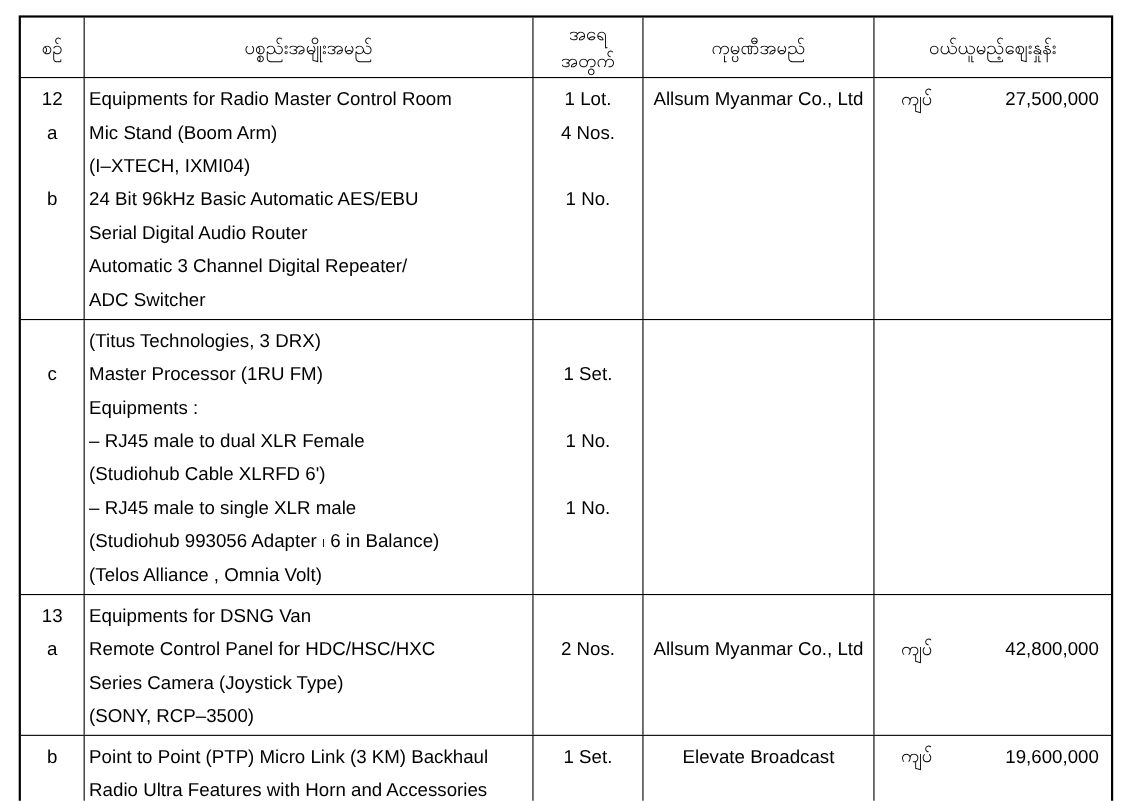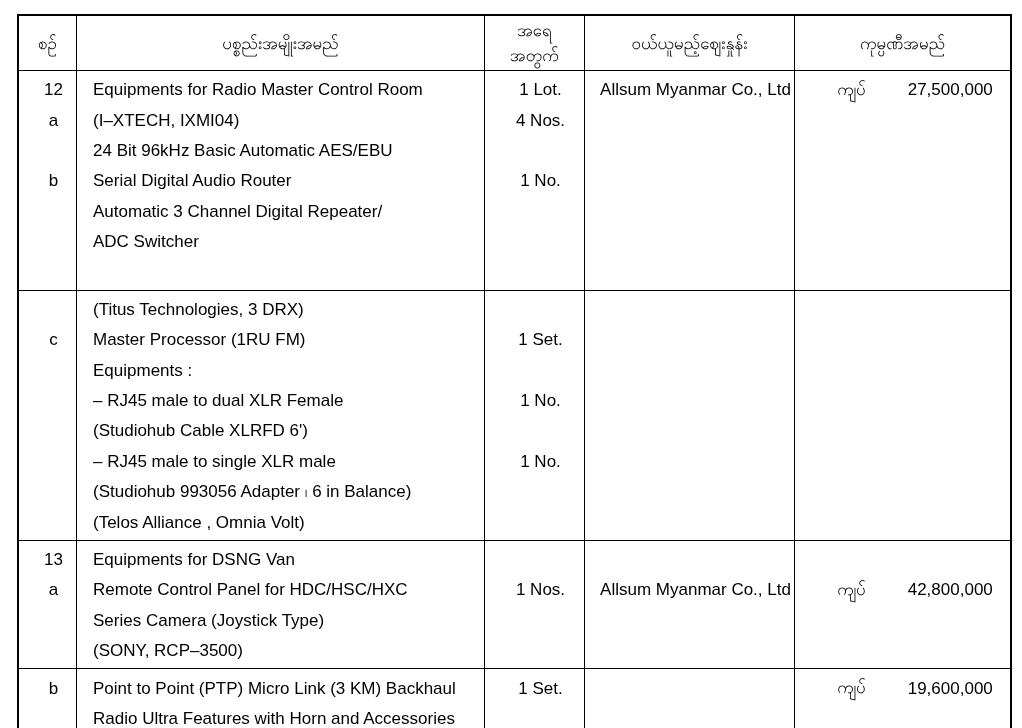--- a/index.html
+++ b/index.html
@@ -25,69 +25,70 @@
   .header-cell {
     display: flex; flex-direction: column;
     align-items: center; justify-content: center;
     min-height: 54px;
     font-size: 17px; line-height: 25px;
     text-align: center;
     font-weight: 400;
   }
   .block { border-bottom: 1.5px solid #000; }
   .block:last-child { border-bottom: none; }
-  .body-cell { padding-top: 4px; padding-bottom: 2px; padding-left: 12px; }
+  .body-cell { padding-top: 4px; padding-bottom: 2px; }
   .line {
     height: 30.4px;
     display: flex; align-items: center;
     font-size: 17px;
     white-space: pre;
   }
   .serial-cell .line, .qty-cell .line, .company-cell .line { justify-content: center; text-align: center; }
   .desc-cell .line { justify-content: flex-start; padding-left: 4px; padding-right: 4px; }
-  .price-cell .line { justify-content: center; padding-left: 24px; padding-right: 11px; gap: 42px; }
+  .price-cell .line { justify-content: space-between; padding-left: 24px; padding-right: 11px; gap: 42px; }
 </style>
 </head>
 <body>
 
 <div class="page">
   <div class="doc-table">
 
     <div class="grid-row header-row">
       <div class="cell header-cell">
         <span>စဉ်</span>
       </div>
       <div class="cell header-cell">
         <span>ပစ္စည်းအမျိုးအမည်</span>
       </div>
       <div class="cell header-cell">
         <span>အရေ</span>
         <span>အတွက်</span>
       </div>
       <div class="cell header-cell">
+        <span>ကုမ္ပဏီအမည်</span>
+      </div>
+      <div class="cell header-cell">
         <span>ဝယ်ယူမည့်ဈေးနှုန်း</span>
-      </div>
-      <div class="cell header-cell">
-        <span>ကုမ္ပဏီအမည်</span>
       </div>
     </div>
 
     <div id="table-body">
         <div class="grid-row block">
           <div class="cell body-cell serial-cell">
             <div class="line">12</div>
             <div class="line">a</div>
             <div class="line"></div>
             <div class="line">b</div>
             <div class="line"></div>
             <div class="line"></div>
             <div class="line"></div>
           </div>
           <div class="cell body-cell desc-cell">
             <div class="line">Equipments for Radio Master Control Room</div>
+            <div class="line">Mic Stand (Boom Arm)</div>
             <div class="line">(I–XTECH, IXMI04)</div>
             <div class="line">24 Bit 96kHz Basic Automatic AES/EBU</div>
             <div class="line">Serial Digital Audio Router</div>
             <div class="line">Automatic 3 Channel Digital Repeater/</div>
             <div class="line">ADC Switcher</div>
           </div>
           <div class="cell body-cell qty-cell">
             <div class="line">1 Lot.</div>
             <div class="line">4 Nos.</div>
             <div class="line"></div>
@@ -175,21 +176,21 @@
             <div class="line"></div>
           </div>
           <div class="cell body-cell desc-cell">
             <div class="line">Equipments for DSNG Van</div>
             <div class="line">Remote Control Panel for HDC/HSC/HXC</div>
             <div class="line">Series Camera (Joystick Type)</div>
             <div class="line">(SONY, RCP–3500)</div>
           </div>
           <div class="cell body-cell qty-cell">
             <div class="line"></div>
-            <div class="line">1 Nos.</div>
+            <div class="line">2 Nos.</div>
             <div class="line"></div>
             <div class="line"></div>
           </div>
           <div class="cell body-cell company-cell">
             <div class="line"></div>
             <div class="line">Allsum Myanmar Co., Ltd</div>
             <div class="line"></div>
             <div class="line"></div>
           </div>
           <div class="cell body-cell price-cell">
@@ -206,20 +207,21 @@
           </div>
           <div class="cell body-cell desc-cell">
             <div class="line">Point to Point (PTP) Micro Link (3 KM) Backhaul</div>
             <div class="line">Radio Ultra Features with Horn and Accessories</div>
           </div>
           <div class="cell body-cell qty-cell">
             <div class="line">1 Set.</div>
             <div class="line"></div>
           </div>
           <div class="cell body-cell company-cell">
+            <div class="line">Elevate Broadcast</div>
             <div class="line"></div>
           </div>
           <div class="cell body-cell price-cell">
             <div class="line"><div style="display: inline;">ကျပ်</div><div style="display: inline;">19,600,000</div></div>
             <div class="line"></div>
           </div>
         </div>
       </div>
   </div>
 </div>

